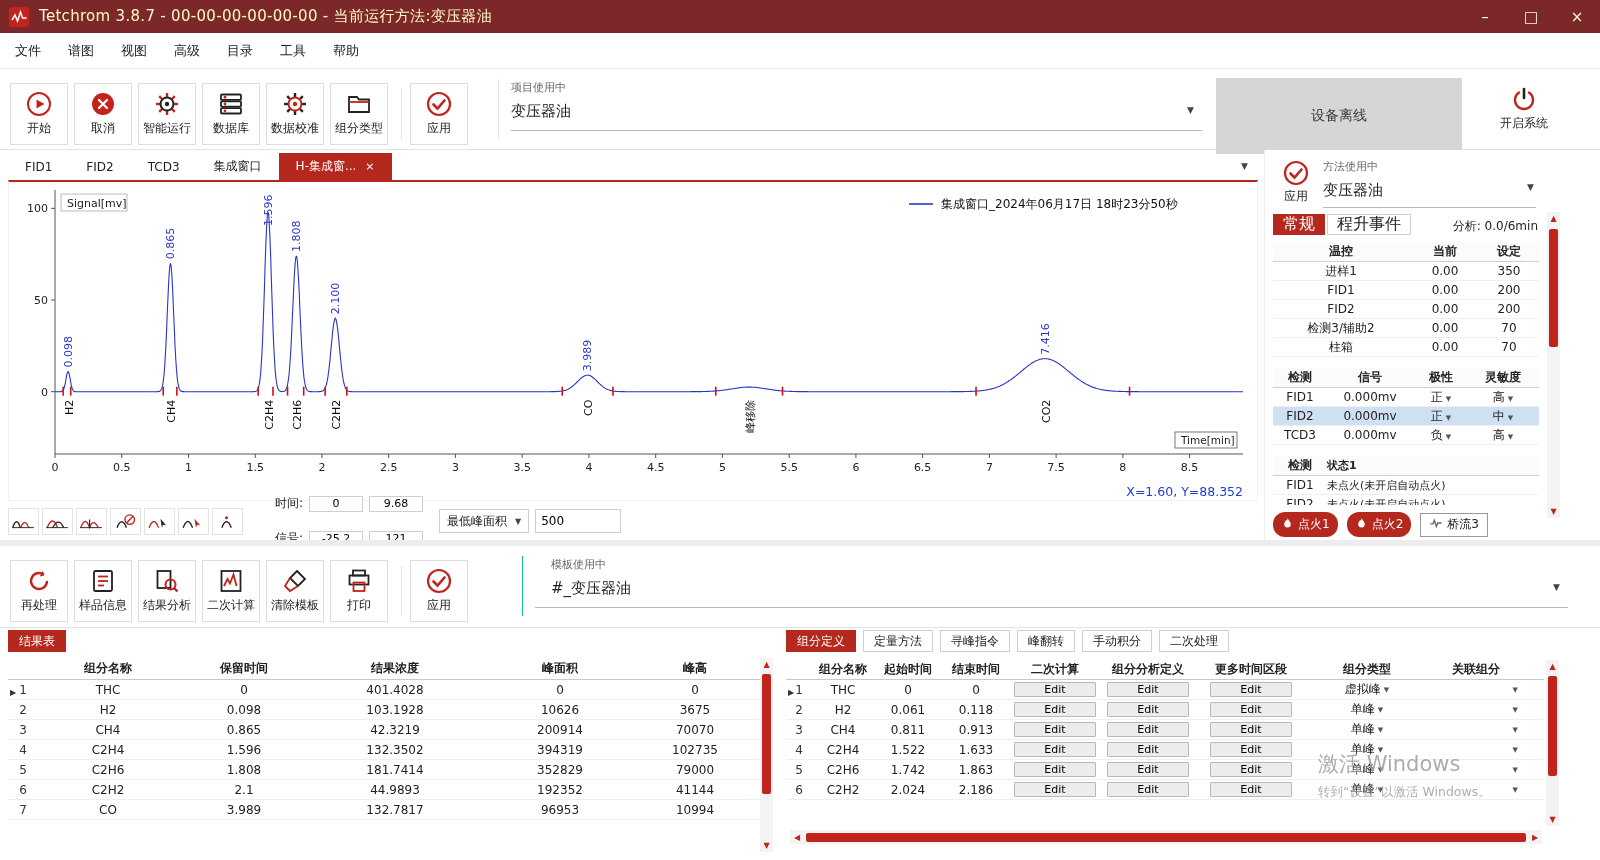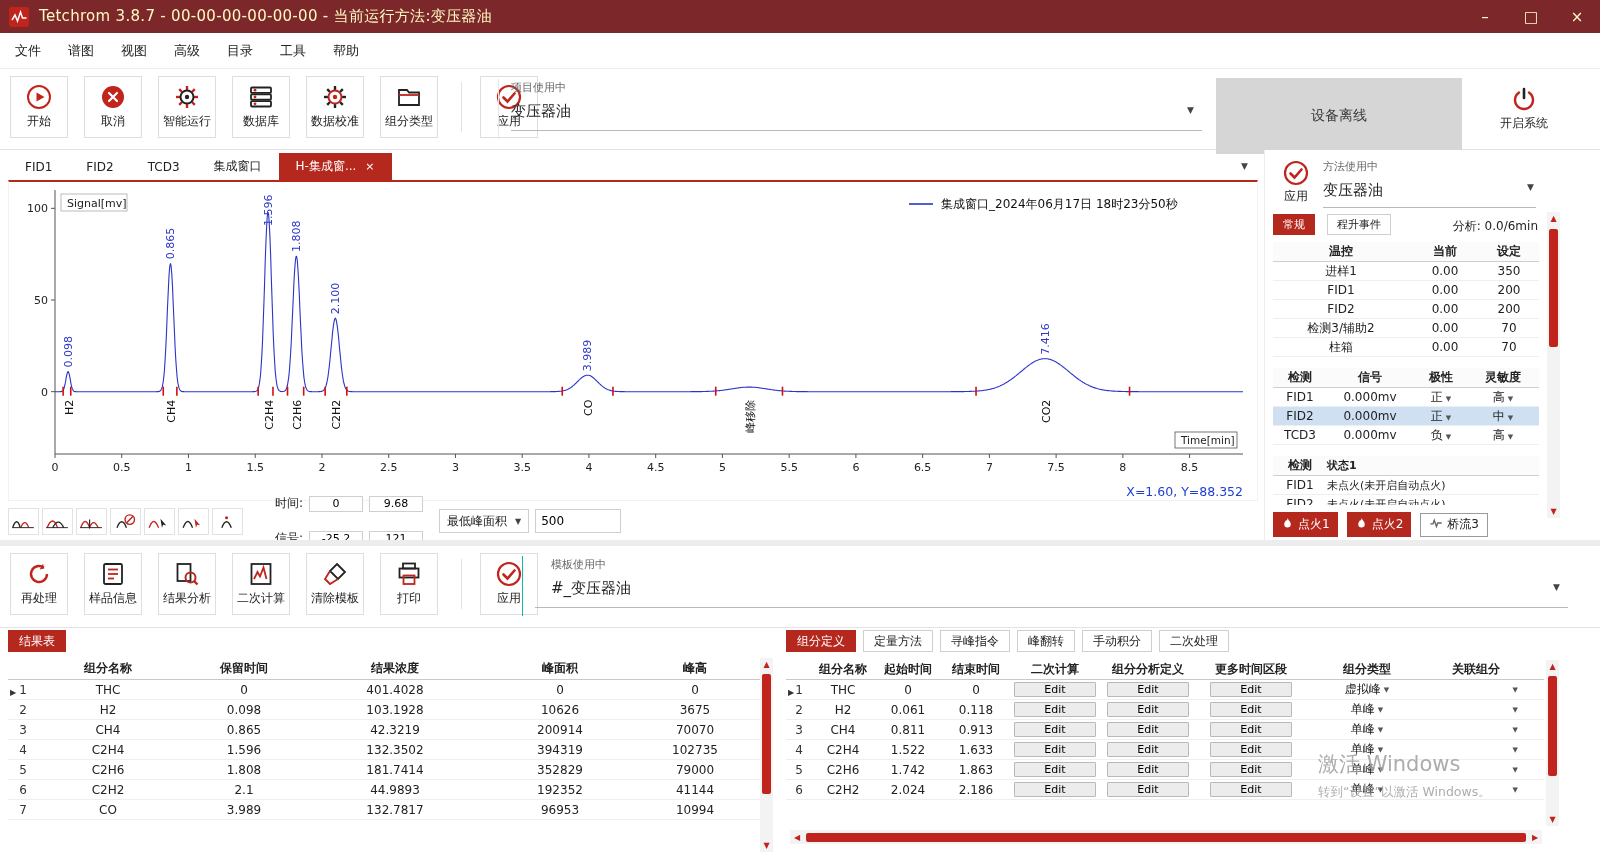--- a/index.html
+++ b/index.html
@@ -12,21 +12,21 @@
 .app-icon svg{width:20px;height:20px;display:block}
 .title-text{margin-left:10px;font-size:15px;letter-spacing:.3px}
 .win-controls{margin-left:auto;display:flex;height:33px}
 .win-btn{width:46px;display:flex;align-items:center;justify-content:center;font-size:15px}
 
 .menubar{position:absolute;top:33px;left:0;width:100%;height:36px;background:#fff;border-bottom:1px solid #ececec;display:flex;align-items:center;gap:27px;padding-left:15px;font-size:13px}
 
 .toolbar-band{position:absolute;left:0;width:100%;background:#fff}
 .toolbar-top{top:69px;height:81px;border-bottom:1px solid #e3e3e3}
 .toolbar-mid{top:546px;height:82px;border-bottom:1px solid #e3e3e3}
-.tool-row{position:absolute;left:10px;top:7px;display:flex;gap:16px}
+.tool-row{position:absolute;left:10px;top:14px;display:flex;gap:6px}
 .tool-btn{width:58px;height:62px;border:1px solid #dedede;background:#fff;display:flex;flex-direction:column;align-items:center;justify-content:center;gap:3px}
 .tool-icon{width:26px;height:26px}
 .tool-icon svg{width:26px;height:26px;display:block}
 .tool-label{font-size:12px;white-space:nowrap}
 .tool-sep{width:8px;border-right:1px solid #e3e3e3;margin:6px 2px 6px 0}
 
 .selector{position:absolute;top:10px;height:60px}
 .proj-sel{left:498px;width:710px;border-left:1px solid #e6e6e6;padding-left:12px}
 .tpl-sel{left:522px;width:1052px;border-left:1px solid #14b8a6;padding-left:28px}
 .sel-label{font-size:11px;color:#666;margin-top:1px}
@@ -54,37 +54,37 @@
 .mini-input{height:16px;border:1px solid #cfcfcf;font:11px "DejaVu Sans",sans-serif;padding:0 3px;text-align:center;width:54px}
 .mpa-select{margin-left:16px;height:24px;border:1px solid #cfcfcf;display:flex;align-items:center;padding:0 7px;gap:8px;font-size:12px}
 .dd-sm{font-size:8px;color:#444}
 .mpa-input{margin-left:6px;width:86px;height:24px;border:1px solid #cfcfcf;font:12px "DejaVu Sans",sans-serif;padding:4px 5px}
 
 .right-panel{position:absolute;left:1264px;top:150px;width:282px;height:396px;border-left:1px solid #ededed;background:#fff}
 .rp-apply{position:absolute;left:8px;top:10px;width:46px;display:flex;flex-direction:column;align-items:center;gap:2px}
 .method-sel{position:absolute;left:58px;top:8px;right:10px;height:52px}
 .method-sel .sel-underline{left:0;right:0;bottom:2px}
 .method-sel .sel-arrow{right:2px;top:24px}
-.rp-tab{position:absolute;top:64px;height:21px;display:flex;align-items:center;padding:0 9px;font-size:11px;border:1px solid #cfcfcf;background:#fff}
+.rp-tab{position:absolute;top:64px;height:21px;display:flex;align-items:center;padding:0 9px;font-size:16px;border:1px solid #cfcfcf;background:#fff}
 .rp-tab.active{left:8px;background:#b5281e;border-color:#b5281e;color:#fff}
 .rp-tab.plain{left:62px}
 .rp-analysis{position:absolute;right:8px;top:68px;font-size:12px}
 .rp-table{position:absolute;left:8px;width:266px;font-size:12px}
 .rp-head{display:flex;height:20px;align-items:center;font-weight:bold;border-bottom:1px solid #cfcfcf;background:#fbfbfb}
 .rp-row{display:flex;height:19px;align-items:center;border-bottom:1px solid #efefef}
 .rp-row.sel{background:#cfe0f3}
 .temp-table{top:92px}
 .det-table{top:218px}
 .stat-table{top:306px;height:49px;overflow:hidden}
 .tc0{width:136px;text-align:center}.tc1{width:72px;text-align:center}.tc2{width:56px;text-align:center}
 .dc0{width:54px;text-align:center}.dc1{width:86px;text-align:center}.dc2{width:56px;text-align:center}.dc3{width:68px;text-align:center}
 .sc0{width:54px;text-align:center}.sc1{width:210px;font-size:11px}
 .dd{font-size:7px;color:#555;margin-left:3px}
 .ignite-row{position:absolute;left:8px;top:362px;display:flex;gap:9px;align-items:center}
-.ignite{background:#b5281e;color:#fff;border:none;display:flex;align-items:center;gap:4px;height:25px;padding:0 8px;font:12px "DejaVu Sans",sans-serif;border-radius:0}
+.ignite{background:#b5281e;color:#fff;border:none;display:flex;align-items:center;gap:4px;height:25px;padding:0 8px;font:12px "DejaVu Sans",sans-serif;border-radius:12px}
 .ignite svg{width:13px;height:13px}
 .bridge{background:#fff;color:#222;border:1px solid #9a9a9a;display:flex;align-items:center;gap:4px;height:24px;padding:0 8px;font:12px "DejaVu Sans",sans-serif}
 .bridge svg{width:14px;height:14px}
 
 .vscroll{position:absolute;width:13px;background:#f3f3f3;display:flex;flex-direction:column;align-items:center}
 .scroll-arrow{font-size:8px;color:#c0241c;height:13px;display:flex;align-items:center;justify-content:center;width:100%}
 .scroll-arrow.bottom{margin-top:auto}
 .scroll-thumb{width:9px;background:#c0241c;border-radius:2px}
 .main-vscroll{left:1547px;top:212px;height:306px}
 .main-vscroll .scroll-thumb{height:118px;margin-top:4px}

